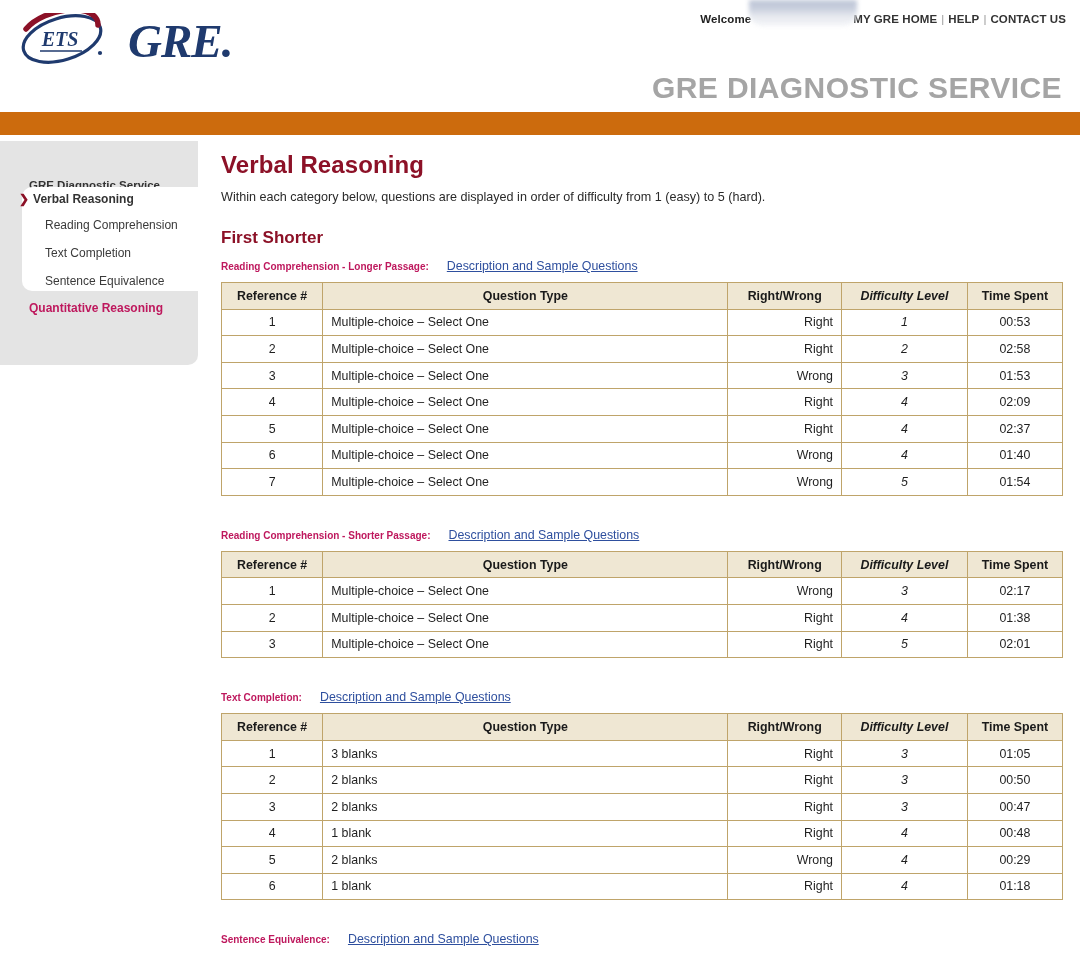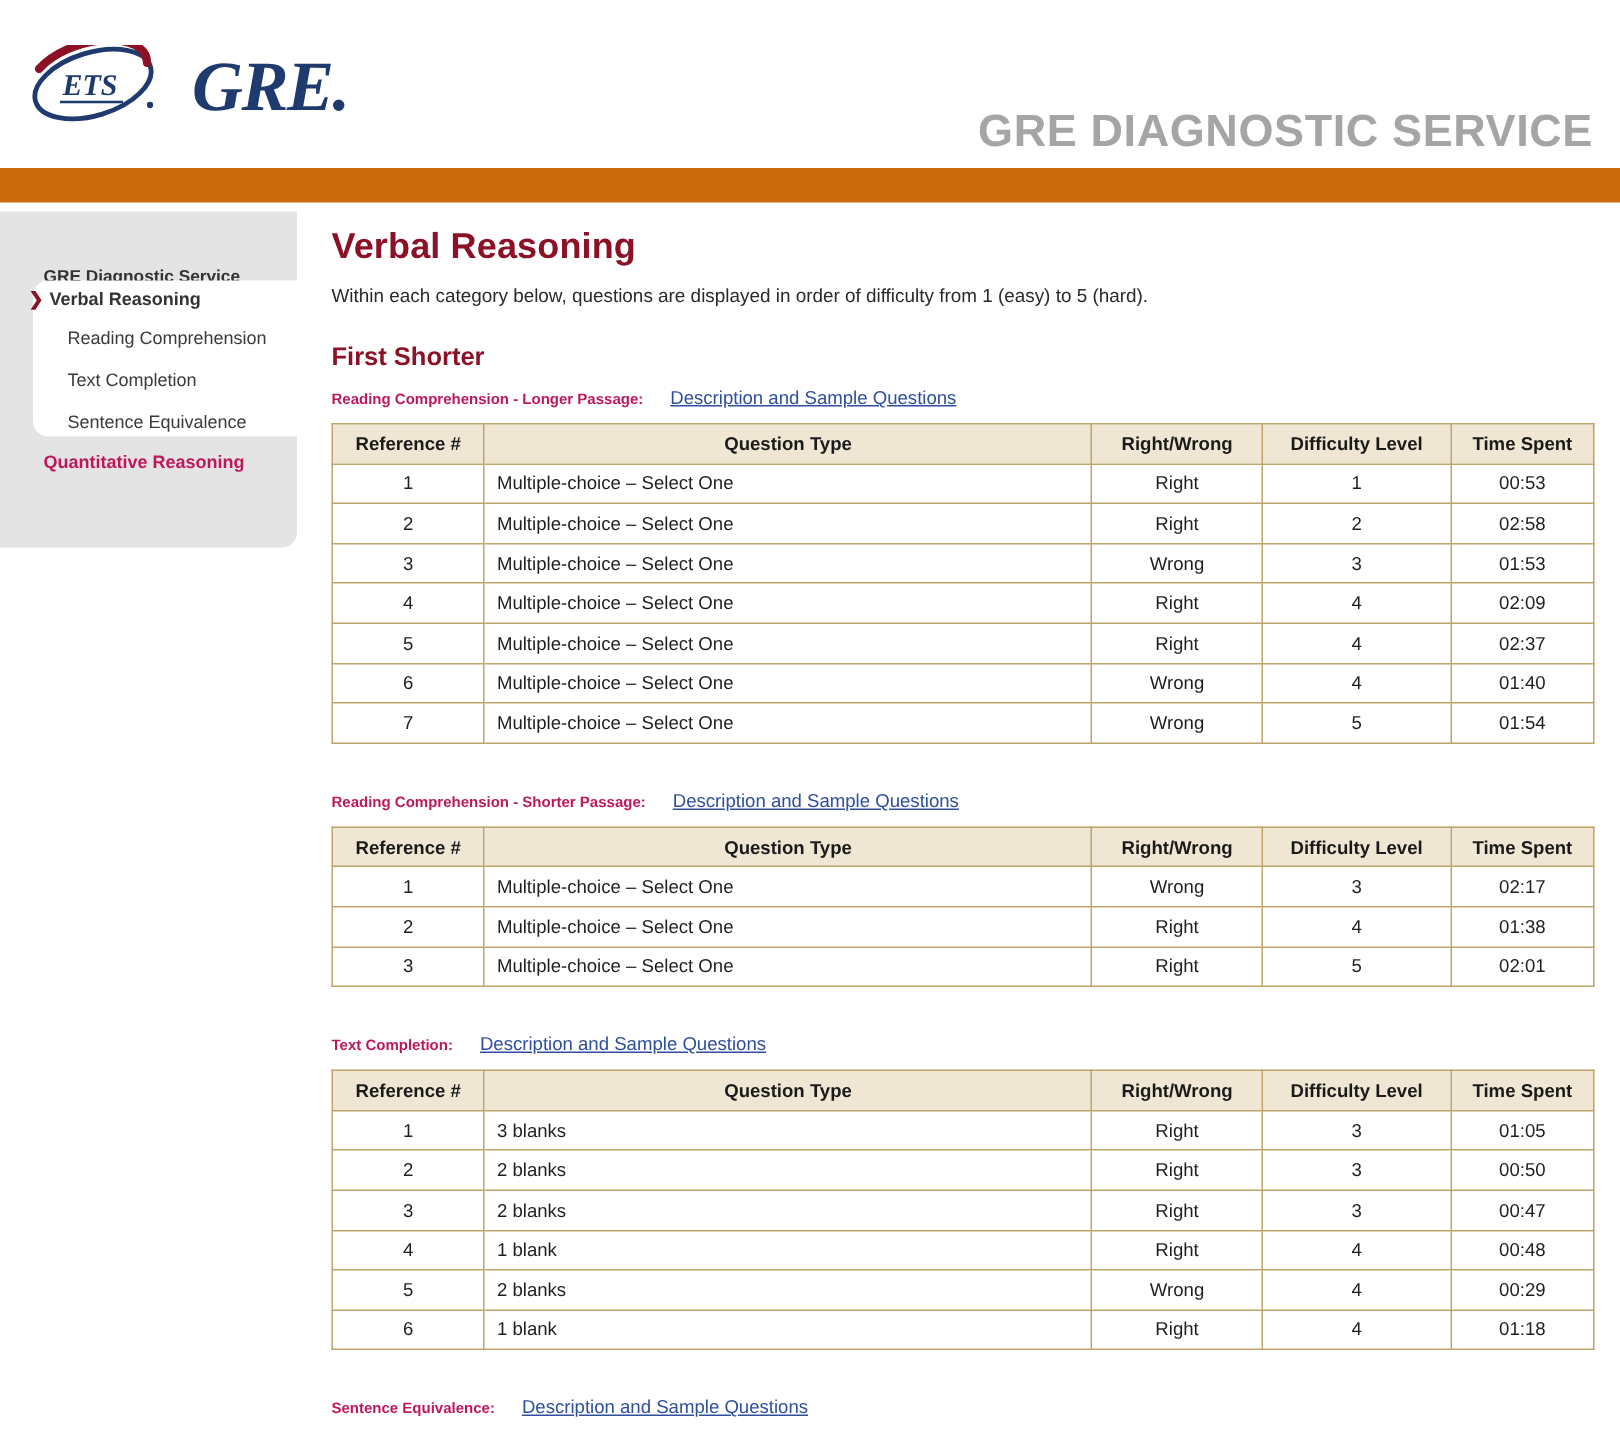--- a/index.html
+++ b/index.html
@@ -27,21 +27,21 @@
     margin: 0 -4px 0 -2px;
     background: linear-gradient(180deg,#b9c2d4 0%, #c5ccdc 32%, #e6e9ef 62%, #f4f5f8 100%);
     border-radius: 0 0 14px 14px;
     filter: blur(2.2px);
     opacity:.95;
   }
   .utilnav a { color:#333; text-decoration:none; }
   .utilnav .sep { color:#999; font-weight:normal; margin:0 4px; }
 
   
-  .logo-wrap { position:absolute; left:16px; top:29px; height:54px; display:flex; align-items:center; }
+  .logo-wrap { position:absolute; left:16px; top:12px; height:54px; display:flex; align-items:center; }
   .ets-mark { position:relative; width:96px; height:52px; }
   .ets-mark svg { display:block; }
   .gre-word {
     font-family: "Liberation Serif", serif;
     font-style: italic; font-weight: bold;
     font-size: 47px; color:#1F3A6E; letter-spacing:-1px;
     margin-left: 16px; line-height: 1;
     position:relative; top:2px;
   }
   .gre-word .dot { color:#1F3A6E; }
@@ -136,32 +136,35 @@
   }
   table.dt th {
     background:#EFE7D3;
     color:#1a1a1a;
     font-weight:bold;
     text-align:center;
   }
   table.dt td { background:#fff; color:#1f1f1f; }
   .c-ref   { width: 99px;  text-align:center; }
   .c-type  { width: 396px; text-align:left; }
-  .c-rw    { width: 111px; text-align:center; }
-  .c-diff  { width: 123px; text-align:center; }
+  .c-rw    { width: 111px; text-align:right; }
+  .c-diff  { width: 123px; text-align:center;font-style:italic; }
   .c-time  { width: 93px; text-align:center; }
   th.c-ref, th.c-diff, th.c-time { text-align:left; }
 
   .gap-lg { height: 22px; }
 </style>
 </head>
 <body>
 
 <div id="page">
 
+  <div class="utilnav">
+    <span class="welcome">Welcome</span><span class="redact"></span><a>MY GRE HOME</a><span class="sep">|</span><a>HELP</a><span class="sep">|</span><a>CONTACT US</a>
+  </div>
 
   <div class="logo-wrap">
     <div class="ets-mark">
       <svg width="96" height="52" viewBox="0 0 96 52">
         <ellipse cx="46" cy="26" rx="40" ry="21" transform="rotate(-17 46 26)" fill="none" stroke="#1F3A6E" stroke-width="3.2"></ellipse>
         <path d="M10 16 A40 21 -17 0 1 82 12" fill="none" stroke="#8C1127" stroke-width="5.5" stroke-linecap="round"></path>
         <text x="44" y="33" text-anchor="middle" font-family="Liberation Serif, serif" font-size="20" font-weight="bold" font-style="italic" fill="#1F3A6E">ETS</text>
         <line x1="24" y1="38" x2="66" y2="38" stroke="#1F3A6E" stroke-width="1.6"></line>
         <circle cx="84" cy="40" r="2.1" fill="#1F3A6E"></circle>
       </svg>

